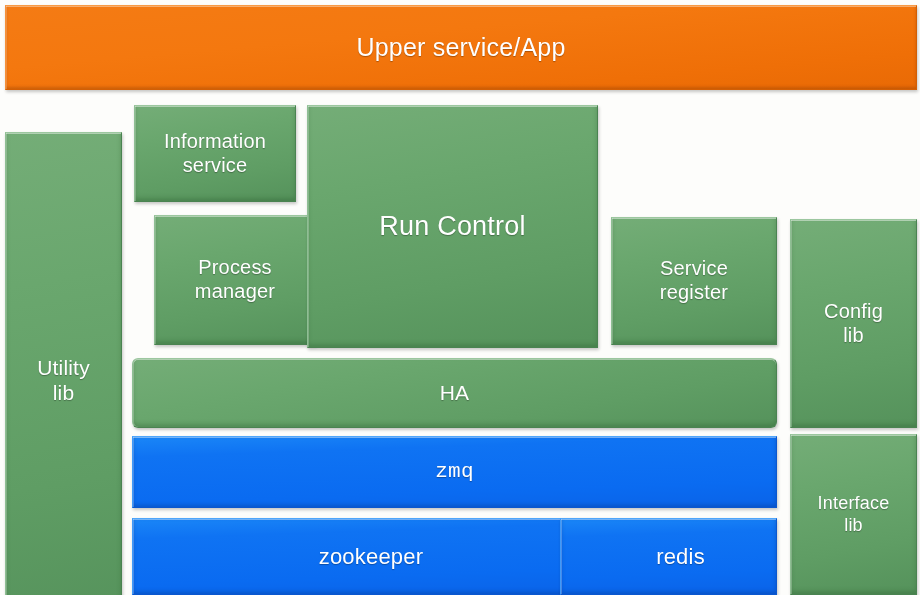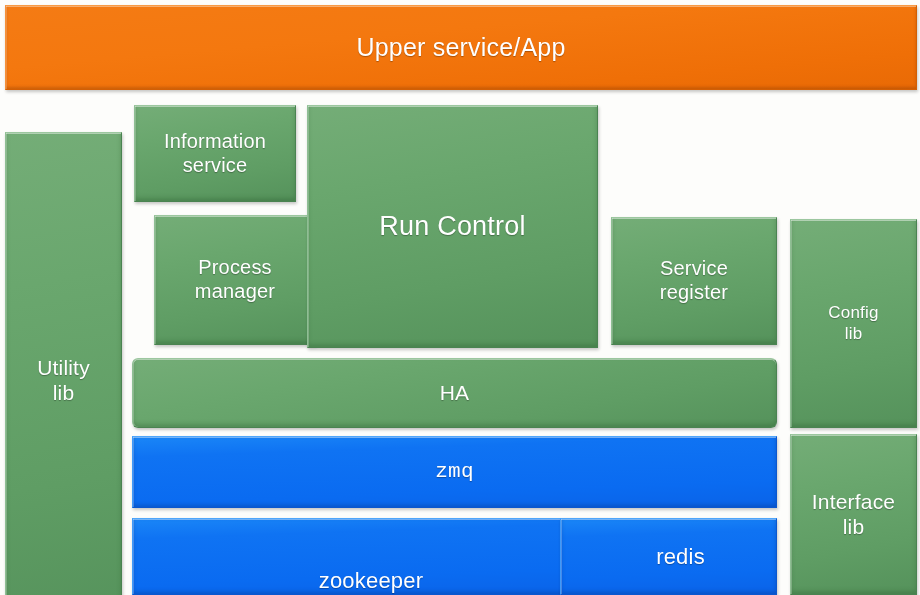--- a/index.html
+++ b/index.html
@@ -113,32 +113,32 @@
 manager</span>
     </div>
     <div class="box sty-green" style="left: 307px; top: 105px; width: 291px; height: 243px;">
       <span class="lbl" style="font-size: 27px;">Run Control</span>
     </div>
     <div class="box sty-green" style="left: 611px; top: 217px; width: 166px; height: 128px;">
       <span class="lbl" style="font-size: 20px;">Service
 register</span>
     </div>
     <div class="box sty-green" style="left: 790px; top: 219px; width: 127px; height: 209px;">
-      <span class="lbl" style="font-size: 17px;">Config
+      <span class="lbl" style="font-size: 20px;">Config
 lib</span>
     </div>
     <div class="box sty-green" style="left: 132px; top: 358px; width: 645px; height: 70px; border-radius: 6px;">
       <span class="lbl" style="font-size: 21px;">HA</span>
     </div>
     <div class="box sty-blue" style="left: 132px; top: 436px; width: 645px; height: 72px;">
       <span class="lbl" style="font-size: 21px; font-family: Liberation Mono, monospace;">zmq</span>
     </div>
-    <div class="box sty-blue" style="left: 132px; top: 518px; width: 478px; height: 77px; align-items: flex-end;">
+    <div class="box sty-blue" style="left: 132px; top: 518px; width: 478px; height: 77px;">
       <span class="lbl" style="font-size: 22px;">zookeeper</span>
     </div>
     <div class="box sty-blue" style="left: 560px; top: 518px; width: 217px; height: 77px; padding-left: 24px;">
       <span class="lbl misspelled" style="font-size: 22px;">redis</span>
     </div>
     <div class="box sty-green" style="left: 790px; top: 434px; width: 127px; height: 161px;">
-      <span class="lbl" style="font-size: 21px;">Interface
+      <span class="lbl" style="font-size: 18px;">Interface
 lib</span>
     </div>
   </div>
 
 </body></html>

